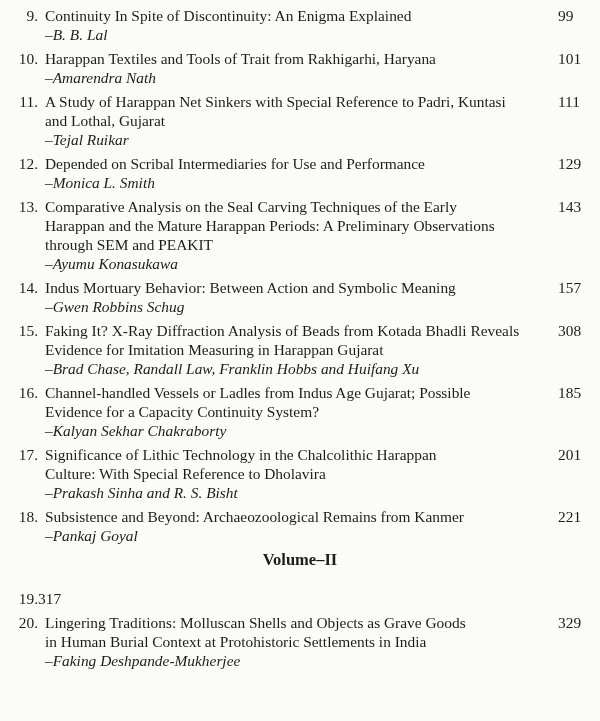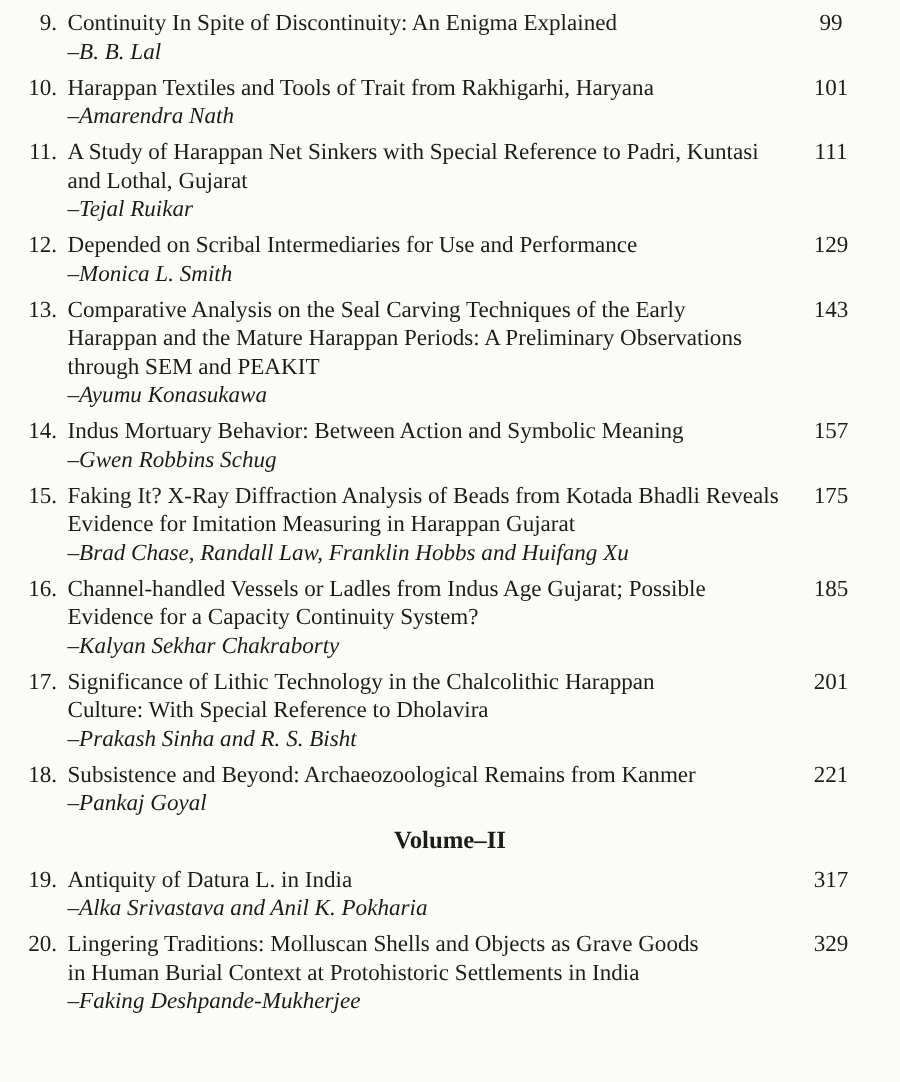--- a/index.html
+++ b/index.html
@@ -38,29 +38,28 @@
   }
   .titleline { white-space: nowrap; }
   .titleline.italic { font-style: italic; }
   .author {
     font-style: italic;
     white-space: nowrap;
   }
   .page-num {
     flex: none;
     width: 42px;
-    text-align: center;
-    margin-right: 25px;
+    text-align: left;
     white-space: nowrap;
   }
   .volume-heading {
     text-align: center;
     font-weight: bold;
     font-size: 16.5px;
-    margin: 3px 0 8px 0;
+    margin: 3px 0 20px 0;
   }
 </style>
 </head>
 <body>
 
 <div class="page">
   <div>
   <div class="entry">
     <div class="num">9.</div>
     <div class="content">
@@ -118,21 +117,21 @@
     <div class="page-num">157</div>
   </div>
 
   <div class="entry">
     <div class="num">15.</div>
     <div class="content">
           <div class="titleline">Faking It? X-Ray Diffraction Analysis of Beads from Kotada Bhadli Reveals</div>
           <div class="titleline">Evidence for Imitation Measuring in Harappan Gujarat</div>
           <div class="author">–Brad Chase, Randall Law, Franklin Hobbs and Huifang Xu</div>
         </div>
-    <div class="page-num">175</div>
+    <div class="page-num">308</div>
   </div>
 
   <div class="entry">
     <div class="num">16.</div>
     <div class="content">
           <div class="titleline">Channel-handled Vessels or Ladles from Indus Age Gujarat; Possible</div>
           <div class="titleline">Evidence for a Capacity Continuity System?</div>
           <div class="author">–Kalyan Sekhar Chakraborty</div>
         </div>
     <div class="page-num">185</div>
@@ -155,24 +154,20 @@
           <div class="author">–Pankaj Goyal</div>
         </div>
     <div class="page-num">221</div>
   </div>
 
 </div>
   <div class="volume-heading">Volume–II</div>
   <div>
   <div class="entry">
     <div class="num">19.</div>
-    <div class="content">
-          <div class="titleline">Antiquity of Datura L. in India</div>
-          <div class="author">–Alka Srivastava and Anil K. Pokharia</div>
-        </div>
     <div class="page-num">317</div>
   </div>
 
   <div class="entry">
     <div class="num">20.</div>
     <div class="content">
           <div class="titleline">Lingering Traditions: Molluscan Shells and Objects as Grave Goods</div>
           <div class="titleline">in Human Burial Context at Protohistoric Settlements in India</div>
           <div class="author">–Faking Deshpande-Mukherjee</div>
         </div>

